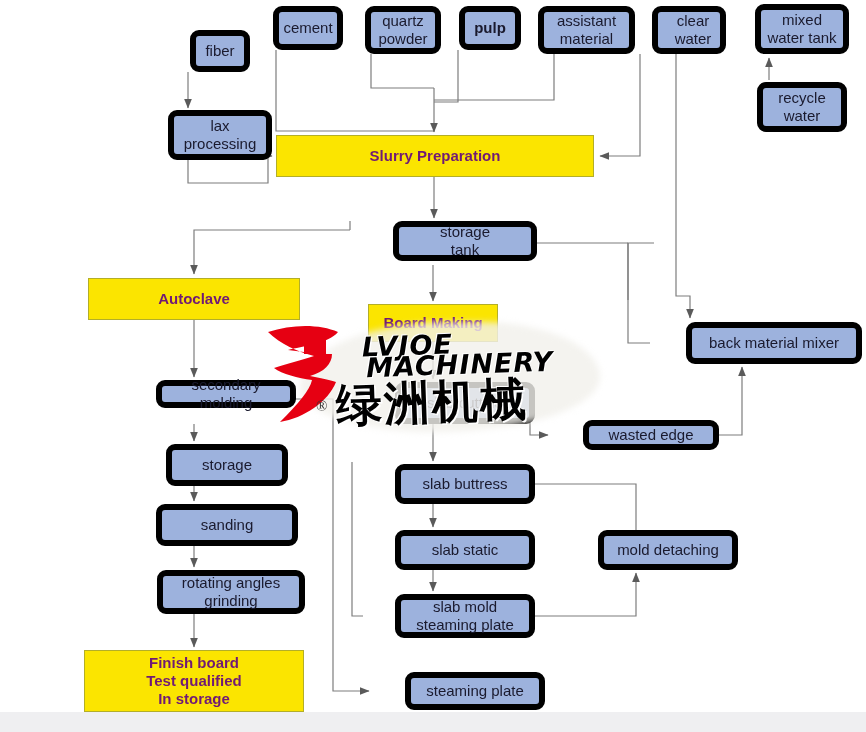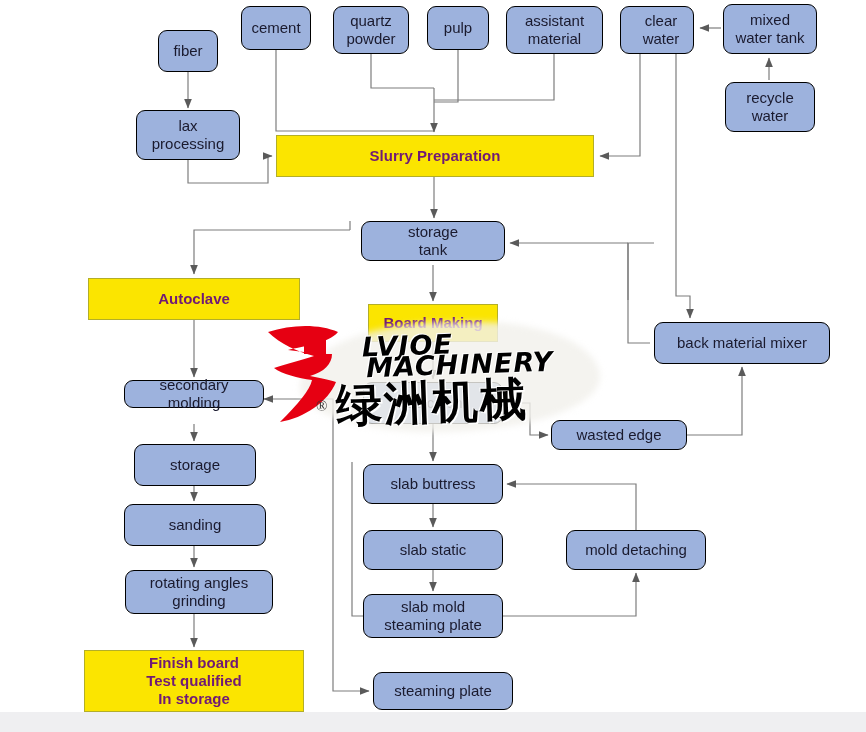--- a/index.html
+++ b/index.html
@@ -36,24 +36,25 @@
     box-sizing: border-box;
     display: flex;
     align-items: center;
     justify-content: center;
     text-align: center;
     line-height: 1.18;
     color: #1a1a2e;
   }
   .node.blue {
     background: #9db2dd;
-    border: 1px solid #000000;
+    border: 6px solid #000000;
     border-radius: 9px;
     font-size: 15px;
     font-weight: 400;
+    margin-left: 32px;
   }
   .node.yellow {
     background: #fbe500;
     border: 1px solid #b3ae28;
     border-radius: 0;
     font-size: 15px;
     font-weight: bold;
     color: #701a75;
   }
   
@@ -205,21 +206,21 @@
   <div id="nodes">
       <div class="node blue" style="left: 158px; top: 30px; width: 60px; height: 42px;">
         <span>fiber</span>
       </div>
       <div class="node blue" style="left: 241px; top: 6px; width: 70px; height: 44px;">
         <span>cement</span>
       </div>
       <div class="node blue multi" style="left: 333px; top: 6px; width: 76px; height: 48px;">
         <span>quartz<br>powder</span>
       </div>
-      <div class="node blue" style="left: 427px; top: 6px; width: 62px; height: 44px;">
+      <div class="node blue" style="left: 427px; top: 6px; width: 62px; height: 44px; font-weight: bold;">
         <span>pulp</span>
       </div>
       <div class="node blue multi" style="left: 506px; top: 6px; width: 97px; height: 48px;">
         <span>assistant<br>material</span>
       </div>
       <div class="node blue multi" style="left: 620px; top: 6px; width: 74px; height: 48px; padding-left: 8px;">
         <span>clear<br>water</span>
       </div>
       <div class="node blue multi" style="left: 723px; top: 4px; width: 94px; height: 50px;">
         <span>mixed<br>water tank</span>

